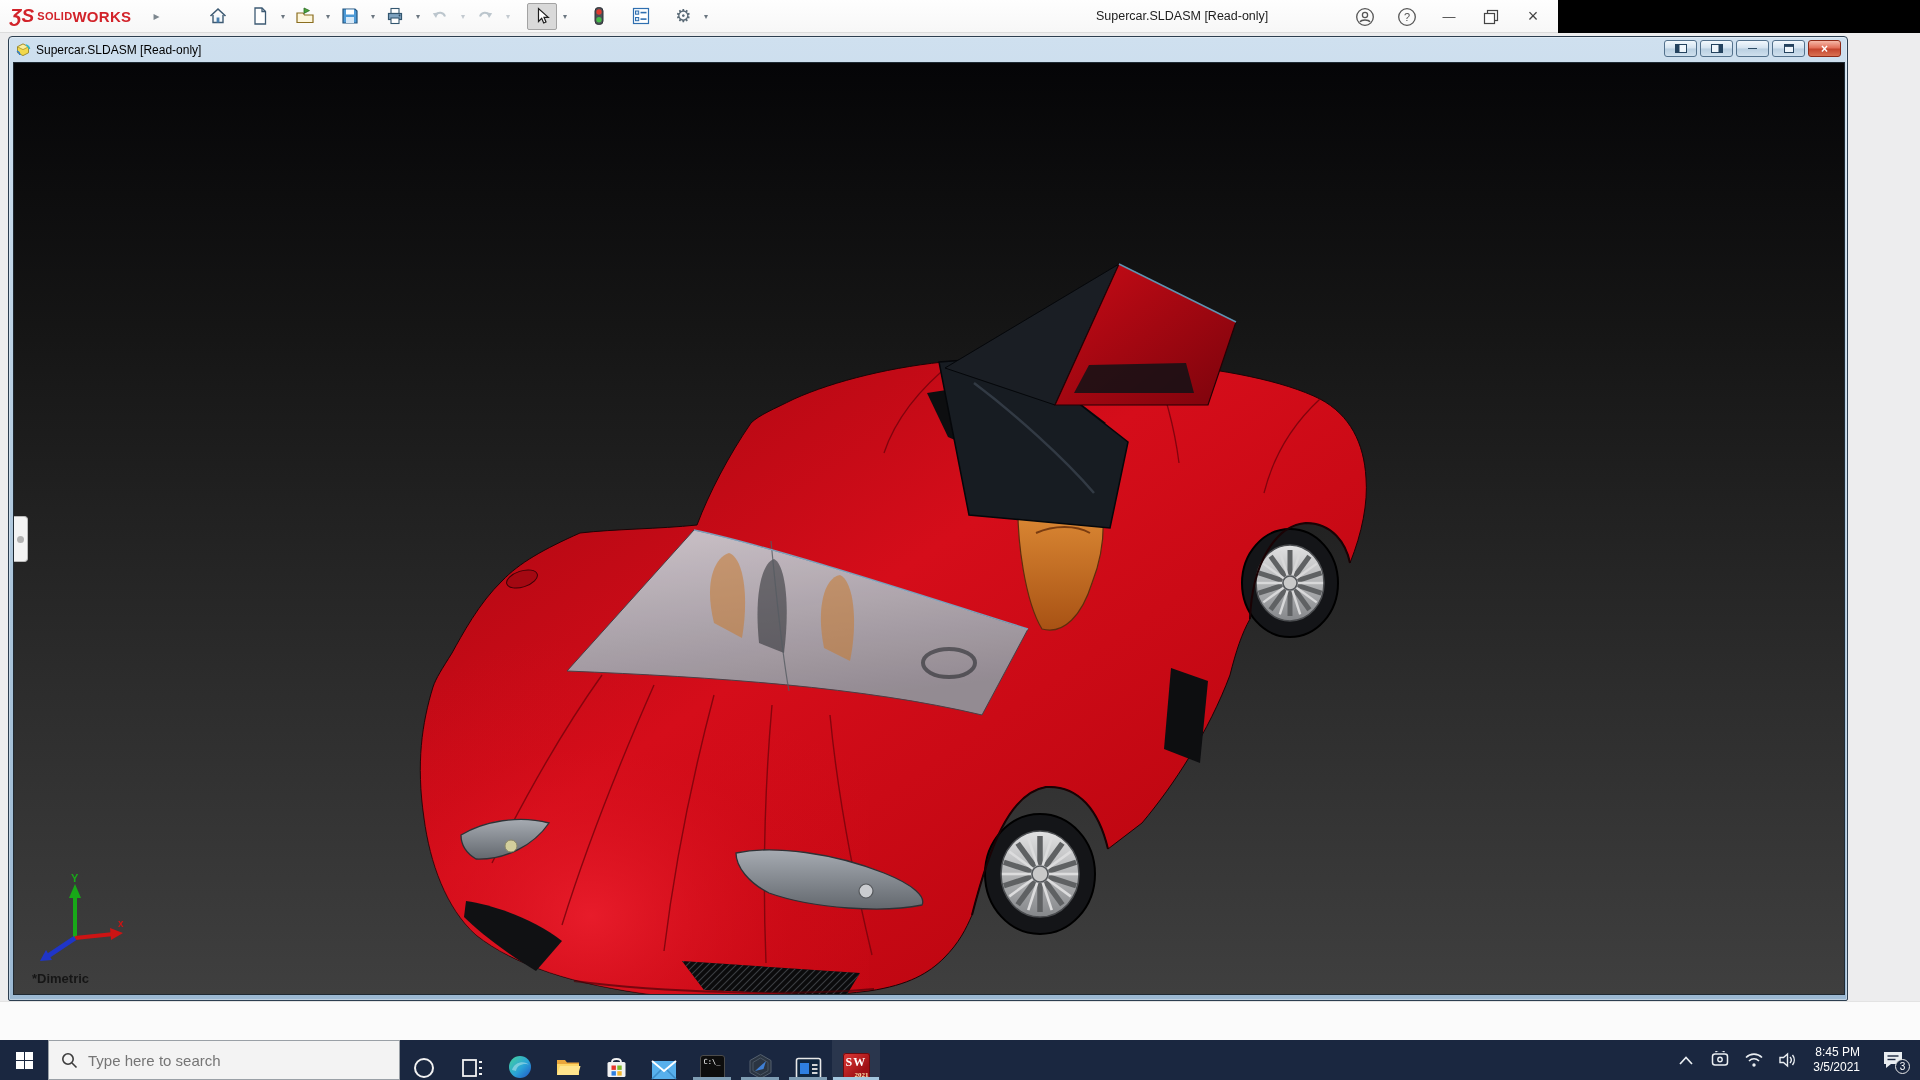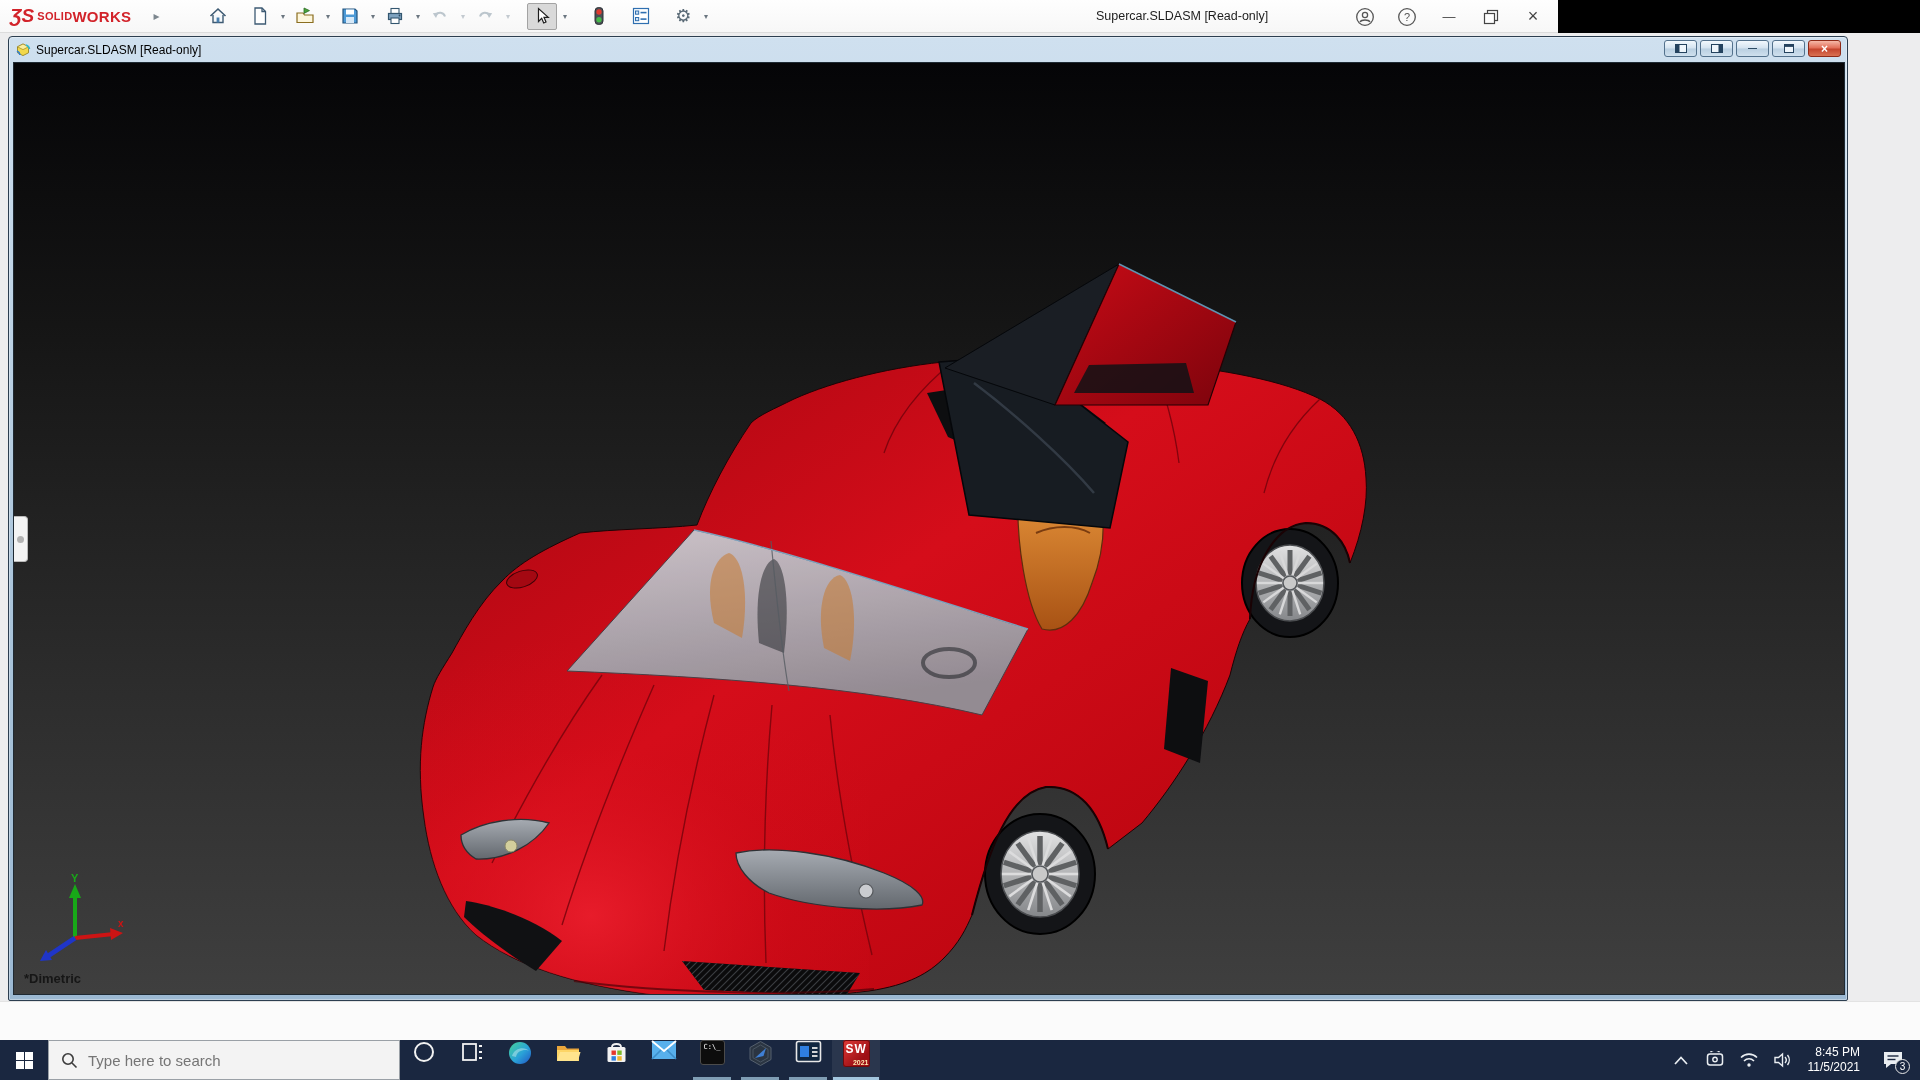--- a/index.html
+++ b/index.html
@@ -89,55 +89,56 @@
   }
   .car-svg { position:absolute; left:0; top:0; }
   .panel-tab {
     position:absolute; left:0; top:453px; width:14px; height:46px;
     background:#f4f4f4; border:1px solid #b9b9b9; border-left:none;
     border-radius:0 4px 4px 0;
     display:flex; align-items:center; justify-content:center;
   }
   .panel-tab .dot { width:7px; height:7px; border-radius:50%; background:#b3b3b3; }
   .view-label {
-    position:absolute; left:10px; bottom:8px; font-size:13px; font-weight:bold; color:#161616;
+    position:absolute; left:18px; bottom:8px; font-size:13px; font-weight:bold; color:#161616;
   }
   .triad { position:absolute; left:16px; bottom:30px; }
 
   
   .taskbar {
     position:absolute; left:0; top:1040px; width:1920px; height:40px;
     background:var(--taskbar_bg); display:flex; align-items:stretch; color:#fff;
   }
   .start { width:48px; display:flex; align-items:center; justify-content:center; }
   .search-box {
     width:352px; background:#f3f3f3; border:1px solid #9aa0a6;
     display:flex; align-items:center; padding-left:12px; gap:10px;
   }
   .search-box input {
     border:none; outline:none; background:transparent; font-size:15px; color:#444;
     font-family:"Liberation Sans", sans-serif; width:280px;
   }
-  .tb-app { position:relative; width:48px; display:flex; align-items:flex-start; justify-content:center; }
+  .tb-app { position:relative; width:48px; display:flex; align-items:flex-end; justify-content:center; }
   .tb-app.active { background:rgba(255,255,255,.07); }
   .tb-underline { position:absolute; bottom:0; left:5px; right:5px; height:3px; background:var(--taskbar_underline); }
   .tb-app.active .tb-underline { left:1px; right:1px; background:#a3c6de; }
   .tray { margin-left:auto; display:flex; align-items:center; gap:4px; padding-right:6px; }
   .tray-icon { width:30px; height:40px; display:flex; align-items:center; justify-content:center; }
   .clock { text-align:right; font-size:12px; line-height:15px; padding:0 8px 0 6px; color:#fff; }
   .action-center { position:relative; width:42px; height:40px; display:flex; align-items:center; justify-content:center; }
   .ac-badge {
     position:absolute; right:4px; bottom:6px; width:15px; height:15px; border-radius:50%;
     background:var(--taskbar_bg); border:1px solid #e8e8e8; color:#fff;
     font-size:10px; display:flex; align-items:center; justify-content:center;
   }
   .sw-icon {
     width:27px; height:27px; border-radius:3px; position:relative;
     background:linear-gradient(135deg,#e03b38,#9e0f14 70%);
     box-shadow:0 0 0 1px #6d0a0d inset;
+    font-family:Liberation Serif, serif;
   }
   .sw-letters { position:absolute; left:3px; top:2px; color:#fff; font-weight:bold; font-size:12px; letter-spacing:1px; }
   .sw-badge { position:absolute; right:1px; bottom:1px; color:#ffe9b0; font-weight:bold; font-size:7px; }
   .cmd-icon {
     width:25px; height:25px; background:#0d0d0d; border:1px solid #4b4b4b; border-radius:3px;
     color:#fff; font-family:"DejaVu Sans Mono", monospace; font-size:7px; padding:2px 0 0 3px;
   }
 </style>
 </head>
 <body>
@@ -631,21 +632,21 @@
       </div>
       <div class="tray-icon">
         <svg width="20" height="16" viewBox="0 0 20 16">
           <polygon points="2,5.5 5.5,5.5 9.5,2 9.5,14 5.5,10.5 2,10.5" fill="none" stroke="#eaeef2" stroke-width="1.4"></polygon>
           <path d="M12 5 A 4.5 4.5 0 0 1 12 11" fill="none" stroke="#eaeef2" stroke-width="1.4"></path>
           <path d="M14.5 3 A 8 8 0 0 1 14.5 13" fill="none" stroke="#eaeef2" stroke-width="1.4"></path>
         </svg>
       </div>
       <div class="clock">
         <div>8:45 PM</div>
-        <div>11/5/2021</div>
+        <div>3/5/2021</div>
       </div>
       <div class="action-center">
         <svg width="22" height="20" viewBox="0 0 22 20">
           <path d="M2 2 H20 V14 H9 L4 18 V14 H2 Z" fill="#eaeef2"></path>
           <line x1="5.5" y1="6" x2="16.5" y2="6" stroke="#1a2740" stroke-width="1.4"></line>
           <line x1="5.5" y1="9.5" x2="13.5" y2="9.5" stroke="#1a2740" stroke-width="1.4"></line>
         </svg>
         <div class="ac-badge">3</div>
       </div>
     </div>

